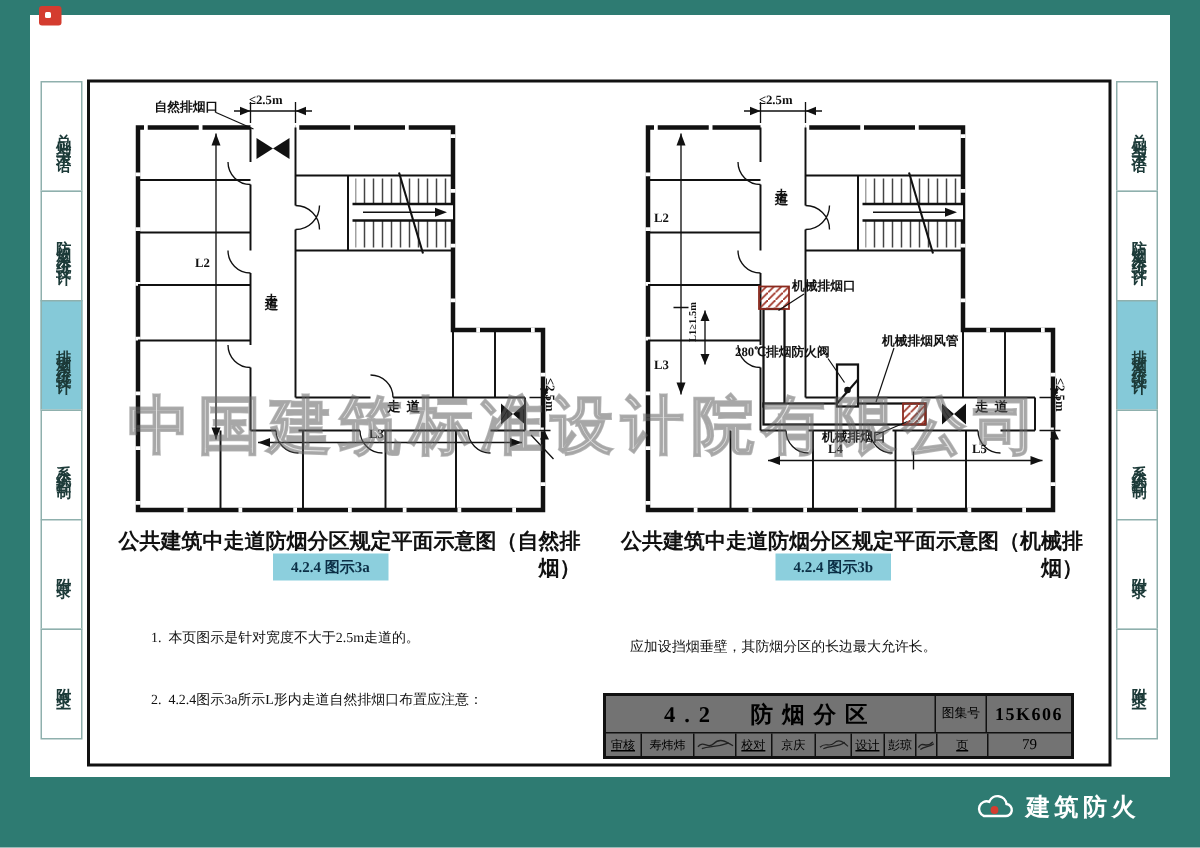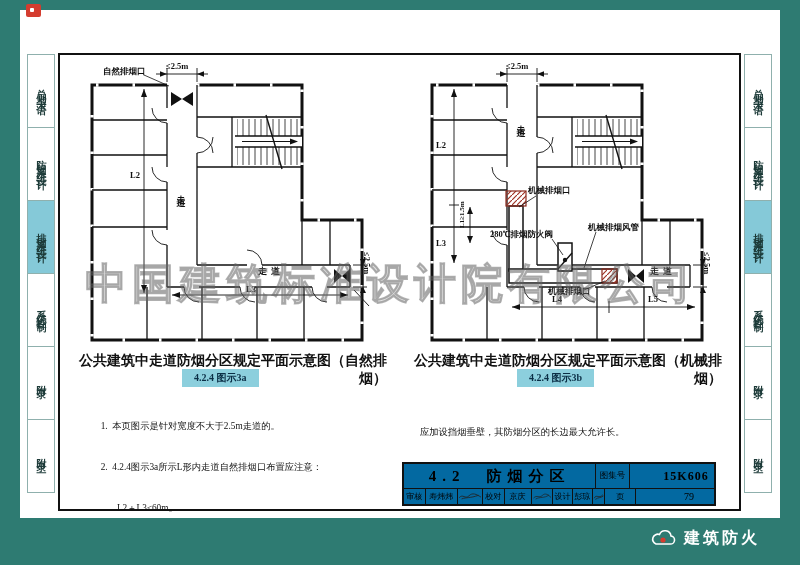--- a/index.html
+++ b/index.html
@@ -25,30 +25,30 @@
   .planlbl{font-size:8.5px;font-weight:bold;}
   .corridor-v{writing-mode:vertical-rl;text-orientation:upright;font-size:9px;font-weight:bold;letter-spacing:3px;}
   .corridor-h{font-size:9px;font-weight:bold;letter-spacing:4px;}
   .rot90{transform:rotate(90deg);transform-origin:left top;}
   .rotm90{transform:rotate(-90deg);transform-origin:left top;}
   .caption{width:310px;text-align:right;font-size:14px;font-weight:bold;}
   .figtag{background:#8ccfdd;font-size:10px;font-weight:bold;padding:2px 12px;color:#0b2f46;}
   .notes{font-size:9.3px;line-height:13.8px;white-space:pre;color:#111;}
   
   .tblock{left:402px;top:462px;width:314px;height:44px;border:2px solid #111;box-sizing:border-box;
-          display:flex;flex-direction:column;background:#0369a1;z-index:25;}
+          display:flex;flex-direction:column;background:#737373;z-index:25;}
   .trow1{height:26px;display:flex;border-bottom:1px solid #111;}
   .trow2{height:16px;display:flex;}
   .tcell{border-right:1px solid #111;display:flex;align-items:center;justify-content:center;
          box-sizing:border-box;overflow:hidden;}
-  .tcell:last-child{border-right:none;margin-left:28px;}
+  .tcell:last-child{border-right:none;}
   .stitle{flex:1;font-size:15px;font-weight:bold;letter-spacing:6px;}
   .atlaslabel{width:34px;font-size:8.5px;text-align:right;}
   .atlasno{width:56px;font-size:12px;font-weight:bold;letter-spacing:1px;}
-  .rl{font-size:8px;} .rn{font-size:8px;}
+  .rl{font-size:8px;text-decoration:underline;} .rn{font-size:8px;}
   
   .brand{left:684px;top:528px;font-family:"Liberation Sans",sans-serif;font-size:16px;font-weight:bold;
          color:#fff;letter-spacing:3px;}
   .cornericon{left:26px;top:4px;width:15px;height:13px;background:#d43c2f;border-radius:2px;}
   .cornericon span{position:absolute;left:4px;top:4px;width:4px;height:4px;background:#fff;border-radius:1px;}
 </style>
 </head>
 <body>
 
 <div class="abs page-bg"></div>
@@ -195,21 +195,20 @@
 <div class="lbl dimtxt rot90" style="left:712px;top:252px">≤2.5m</div>
 
 <div class="lbl caption" style="left:77px;top:352px">公共建筑中走道防烟分区规定平面示意图（自然排烟）</div>
 <div class="lbl figtag" style="left:182px;top:369px">4.2.4 图示3a</div>
 <div class="lbl caption" style="left:412px;top:352px">公共建筑中走道防烟分区规定平面示意图（机械排烟）</div>
 <div class="lbl figtag" style="left:517px;top:369px">4.2.4 图示3b</div>
 
 <div class="lbl notes" style="left:96px;top:392px;width:306px">
   <div>  1.  本页图示是针对宽度不大于2.5m走道的。</div>
   <div>  2.  4.2.4图示3a所示L形内走道自然排烟口布置应注意：</div>
-  <div>         L2＋L3≤60m。</div>
   
   
   
 </div>
 <div class="lbl notes" style="left:406px;top:398px;width:312px">
   <div>      应加设挡烟垂壁，其防烟分区的长边最大允许长。</div>
   <div>4.  当走道宽度大于2.5m时，其防烟分区的长边最大允许长</div>
 </div>
 
 <div class="abs tblock">

